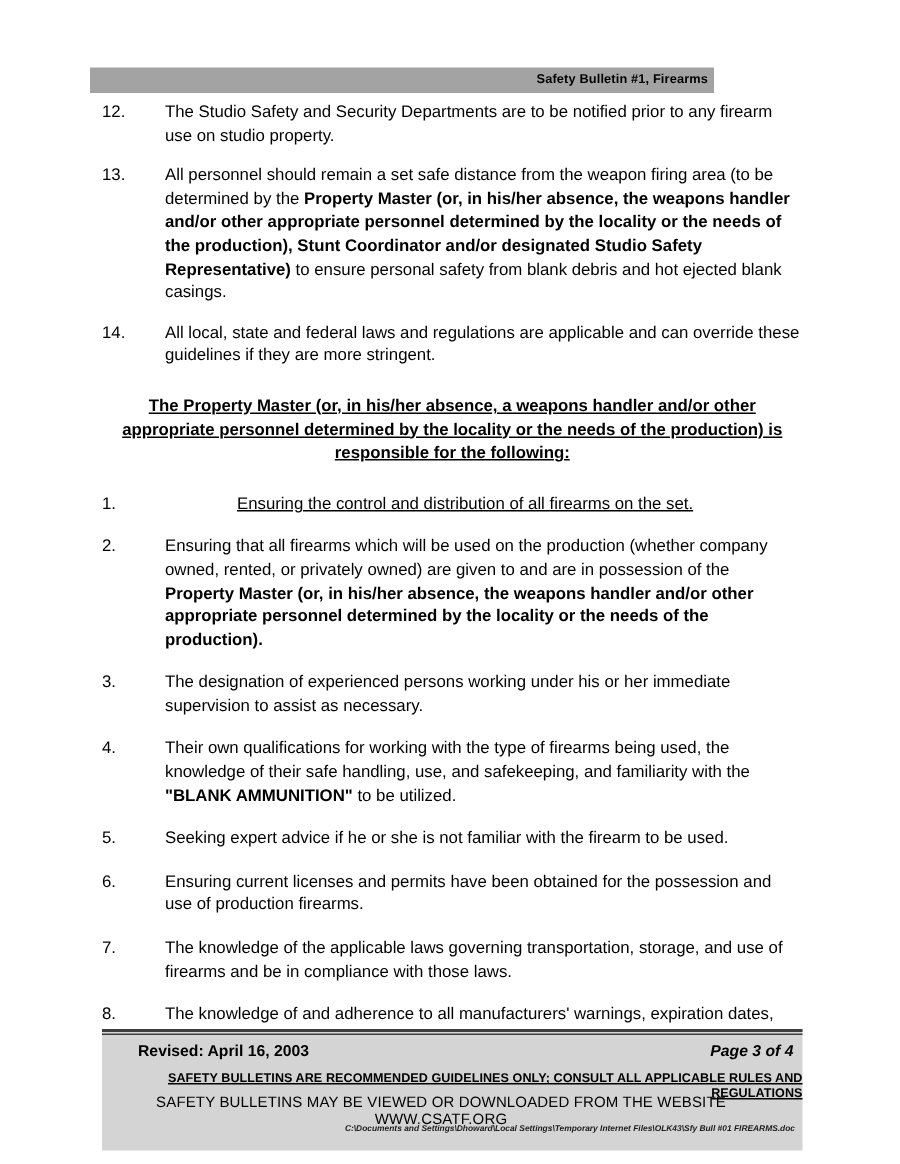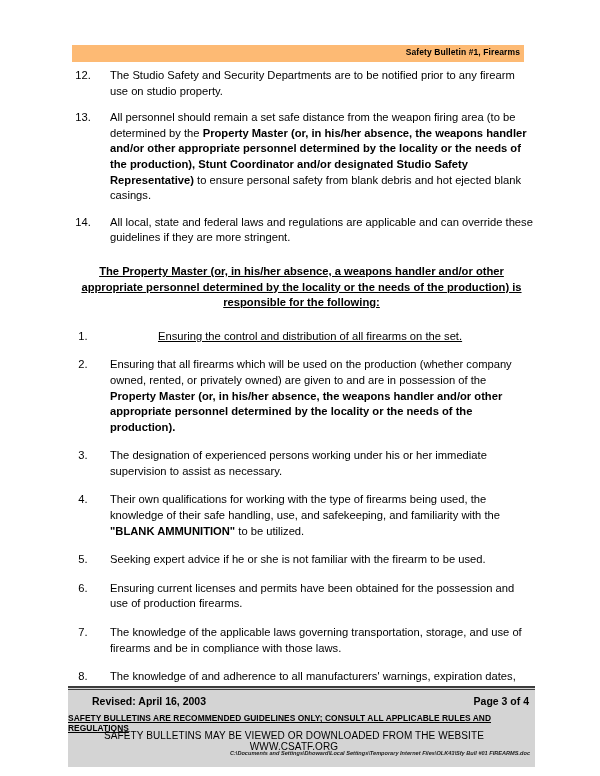--- a/index.html
+++ b/index.html
@@ -20,25 +20,25 @@
     position: absolute;
     left: 0;
     top: 0;
     width: 600px;
     height: 776px;
   }
 
   
   .doc-header {
     position: absolute;
-    left: 72px;
+    left: 60px;
     top: 45px;
-    width: 452px;
+    width: 416px;
     height: 17px;
-    background: #fdba74;
+    background: #a3a3a3;
     box-sizing: border-box;
   }
   .doc-header-text {
     position: absolute;
     right: 4px;
     top: 2px;
     font-size: 8.5px;
     font-weight: bold;
     letter-spacing: 0.1px;
     white-space: nowrap;
@@ -59,21 +59,21 @@
     margin-bottom: 11px;
     font-size: 11.2px;
     line-height: 15.6px;
     text-align: left;
   }
   .num-item .marker {
     position: absolute;
     left: 0;
     top: 0;
     width: 30px;
-    text-align: center;
+    text-align: left;
     font-size: 11.2px;
   }
   .num-item .itxt { display: block; }
 
   .section-head {
     margin-top: 18px;
     margin-bottom: 18px;
     font-size: 11.2px;
     line-height: 15.6px;
     font-weight: bold;
@@ -107,27 +107,27 @@
   .footer-row1 {
     position: absolute;
     left: 6px;
     right: 6px;
     top: 9px;
     height: 14px;
     font-size: 10.5px;
     font-weight: bold;
   }
   .footer-row1 .left { float: left; padding-left: 18px; }
-  .footer-row1 .right { float: right; }
+  .footer-row1 .right { float: right; font-style: italic; }
   .footer-row2 {
     position: absolute;
     left: 0;
     right: 0;
     top: 27px;
-    text-align: left;
+    text-align: right;
     font-size: 8.4px;
     font-weight: bold;
     text-decoration: underline;
     letter-spacing: 0.05px;
   }
   .footer-row3 {
     position: absolute;
     left: 0;
     right: 15px;
     top: 44px;

